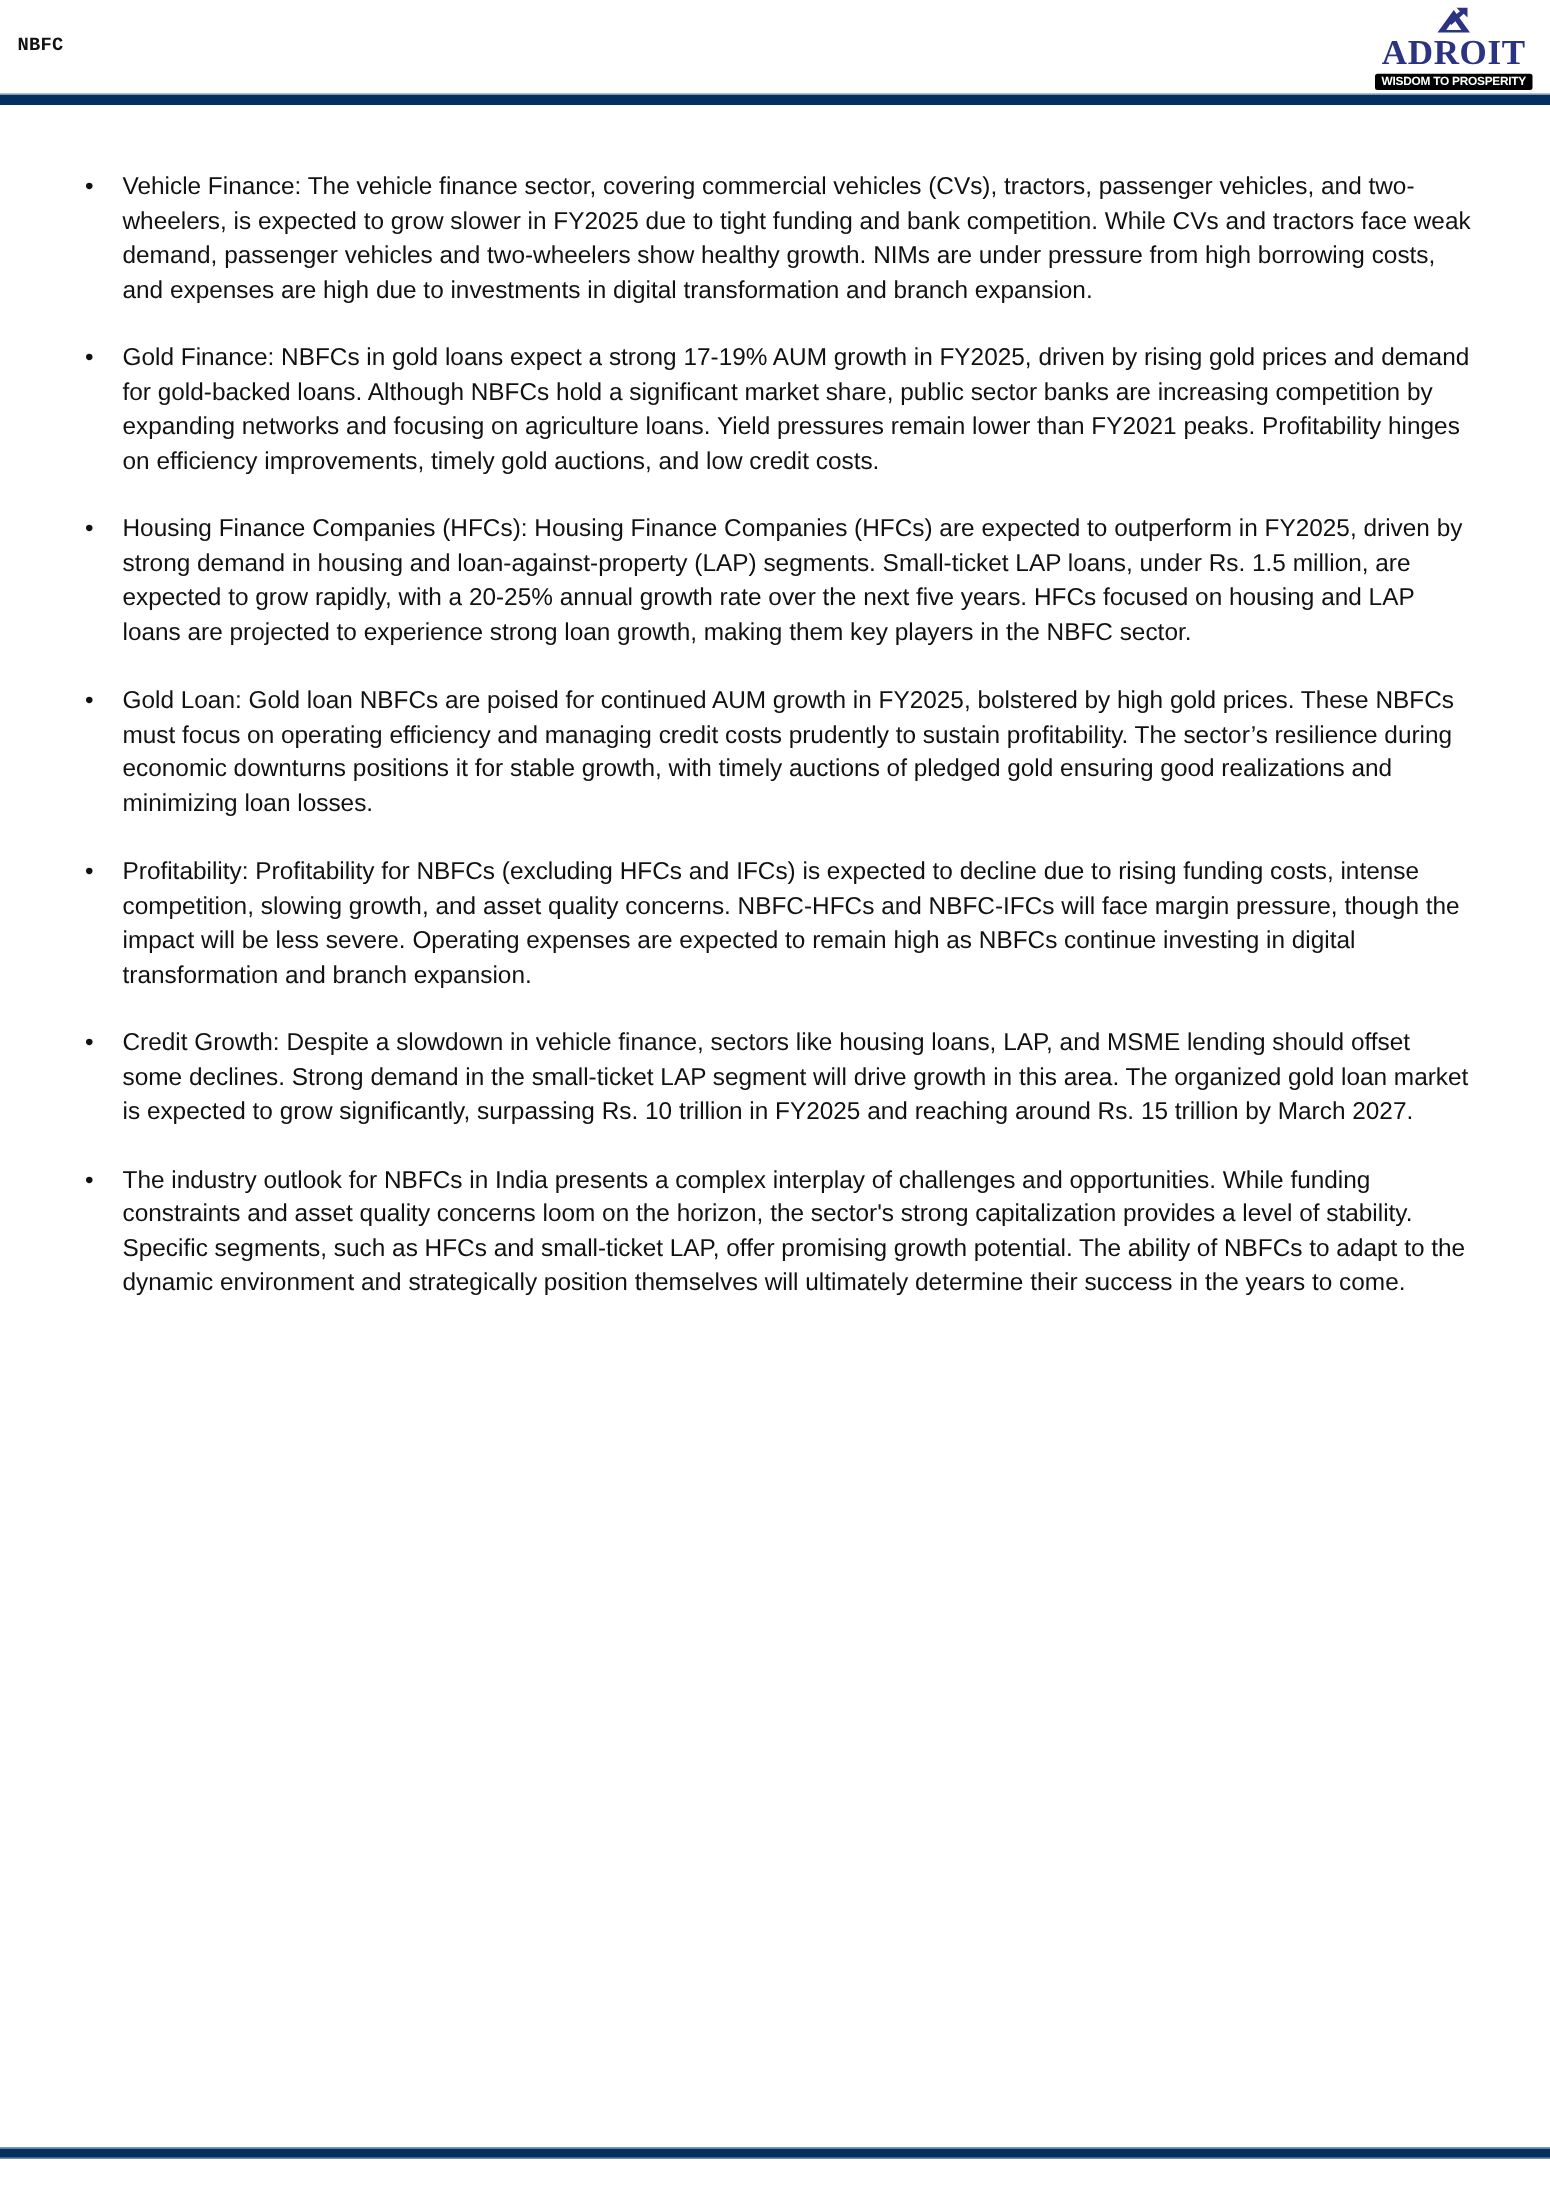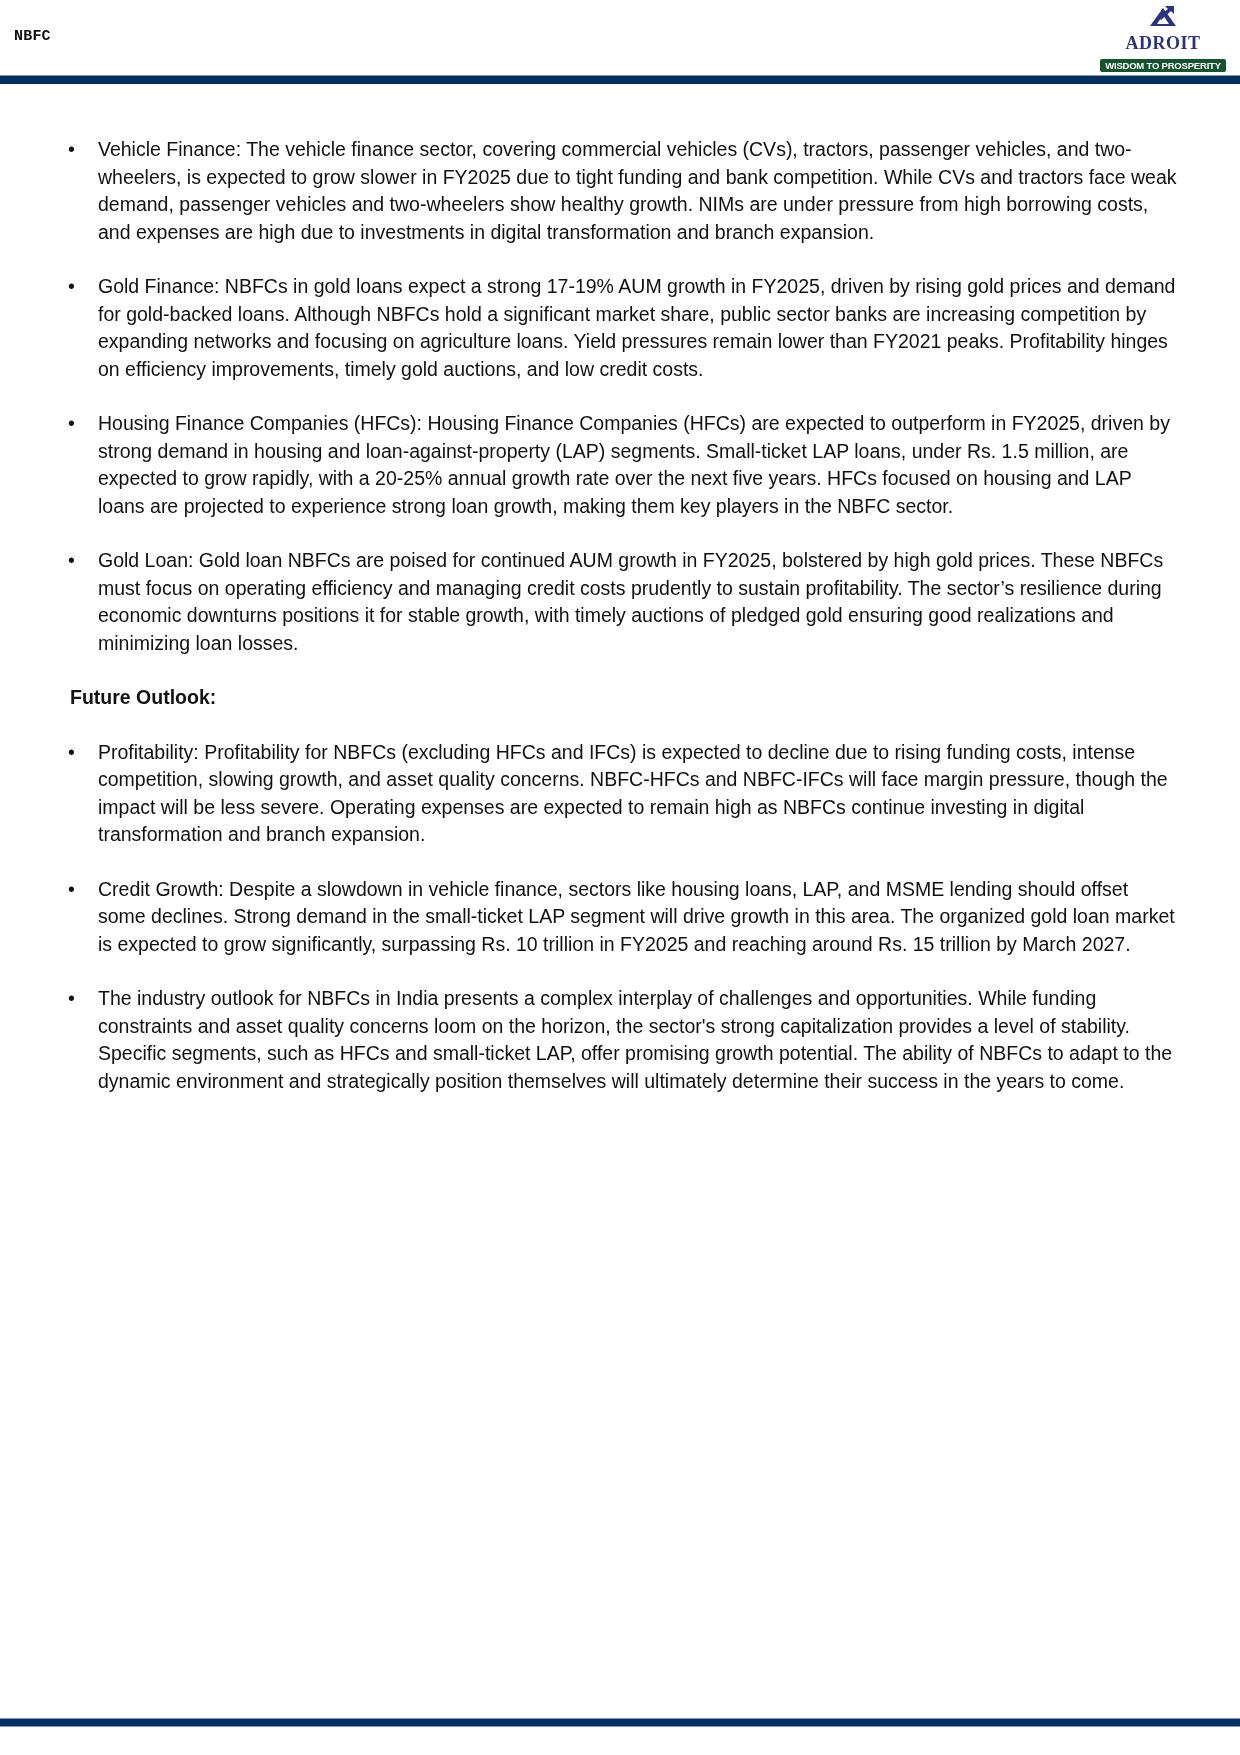--- a/index.html
+++ b/index.html
@@ -6,22 +6,22 @@
   body { width: 1240px; height: 1755px; position: relative; overflow: hidden;
          font-family: "Liberation Sans", sans-serif; color: #111; }
   .header-title { position: absolute; left: 14px; top: 28px; font-size: 15px; font-weight: bold; letter-spacing: 0.2px; font-family: Liberation Mono, monospace; }
   .header-rule { position: absolute; left: 0; top: 75px; width: 1240px; height: 8px; background: #03305f;
                  border-top: 1px solid #7d9bb8; }
   .footer-rule { position: absolute; left: 0; top: 1718px; width: 1240px; height: 7px; background: #03305f;
                  border-top: 1px solid #7d9bb8; border-bottom: 1px solid #7d9bb8; }
   .logo { position: absolute; left: 1098px; top: 6px; width: 130px; height: 66px; text-align: center; }
   .logo-mark { position: absolute; left: 50px; top: 0; width: 30px; height: 22px; }
   .logo-word { position: absolute; left: 0; top: 24px; width: 130px; font-family: "Liberation Serif", serif;
-               font-weight: bold; font-size: 18px; color: #2d3383; letter-spacing: 0.5px; line-height: 26px; }
-  .logo-tag { position: absolute; left: 2px; top: 53px; width: 126px; height: 13px; background: #14532d;
+               font-weight: bold; font-size: 28px; color: #2d3383; letter-spacing: 0.5px; line-height: 26px; }
+  .logo-tag { position: absolute; left: 2px; top: 53px; width: 126px; height: 13px; background: #000000;
               border-radius: 2px; color: #fff; font-size: 9.5px; font-weight: bold; line-height: 13px;
               letter-spacing: -0.2px; white-space: nowrap; }
   .content { position: absolute; left: 70px; top: 136px; width: 1110px; font-size: 19.5px; line-height: 27.5px; }
   .section-heading { font-weight: bold; margin: 0 0 27px 0; }
   ul.bullets { list-style: none; margin: 0; padding: 0; }
   ul.bullets li { position: relative; padding-left: 28px; margin-bottom: 27px; }
   ul.bullets li .bullet { position: absolute; left: -2px; top: 0; }
   .lead { font-weight: normal; }
 </style>
 </head>
@@ -46,21 +46,20 @@
   <div>
     <ul class="bullets">
       <li><span class="bullet">•</span><span class="lead">Vehicle Finance:</span><span> The vehicle finance sector, covering commercial vehicles (CVs), tractors, passenger vehicles, and two-wheelers, is expected to grow slower in FY2025 due to tight funding and bank competition. While CVs and tractors face weak demand, passenger vehicles and two-wheelers show healthy growth. NIMs are under pressure from high borrowing costs, and expenses are high due to investments in digital transformation and branch expansion.</span></li>
       <li><span class="bullet">•</span><span class="lead">Gold Finance:</span><span> NBFCs in gold loans expect a strong 17-19% AUM growth in FY2025, driven by rising gold prices and demand for gold-backed loans. Although NBFCs hold a significant market share, public sector banks are increasing competition by expanding networks and focusing on agriculture loans. Yield pressures remain lower than FY2021 peaks. Profitability hinges on efficiency improvements, timely gold auctions, and low credit costs.</span></li>
       <li><span class="bullet">•</span><span class="lead">Housing Finance Companies (HFCs):</span><span> Housing Finance Companies (HFCs) are expected to outperform in FY2025, driven by strong demand in housing and loan-against-property (LAP) segments. Small-ticket LAP loans, under Rs. 1.5 million, are expected to grow rapidly, with a 20-25% annual growth rate over the next five years. HFCs focused on housing and LAP loans are projected to experience strong loan growth, making them key players in the NBFC sector.</span></li>
       <li><span class="bullet">•</span><span class="lead">Gold Loan</span><span>: Gold loan NBFCs are poised for continued AUM growth in FY2025, bolstered by high gold prices. These NBFCs must focus on operating efficiency and managing credit costs prudently to sustain profitability. The sector’s resilience during economic downturns positions it for stable growth, with timely auctions of pledged gold ensuring good realizations and minimizing loan losses.</span></li>
     </ul>
   </div>
 
   <div>
-    <div class="section-heading">Future Outlook:</div>
     <ul class="bullets">
       <li><span class="bullet">•</span><span class="lead">Profitability:</span><span> Profitability for NBFCs (excluding HFCs and IFCs) is expected to decline due to rising funding costs, intense competition, slowing growth, and asset quality concerns. NBFC-HFCs and NBFC-IFCs will face margin pressure, though the impact will be less severe. Operating expenses are expected to remain high as NBFCs continue investing in digital transformation and branch expansion.</span></li>
       <li><span class="bullet">•</span><span class="lead">Credit Growth:</span><span> Despite a slowdown in vehicle finance, sectors like housing loans, LAP, and MSME lending should offset some declines. Strong demand in the small-ticket LAP segment will drive growth in this area. The organized gold loan market is expected to grow significantly, surpassing Rs. 10 trillion in FY2025 and reaching around Rs. 15 trillion by March 2027.</span></li>
     </ul>
   </div>
 
   <div>
     <ul class="bullets">
       <li><span class="bullet">•</span><span class="lead"></span><span>The industry outlook for NBFCs in India presents a complex interplay of challenges and opportunities. While funding constraints and asset quality concerns loom on the horizon, the sector's strong capitalization provides a level of stability. Specific segments, such as HFCs and small-ticket LAP, offer promising growth potential. The ability of NBFCs to adapt to the dynamic environment and strategically position themselves will ultimately determine their success in the years to come.</span></li>
     </ul>

